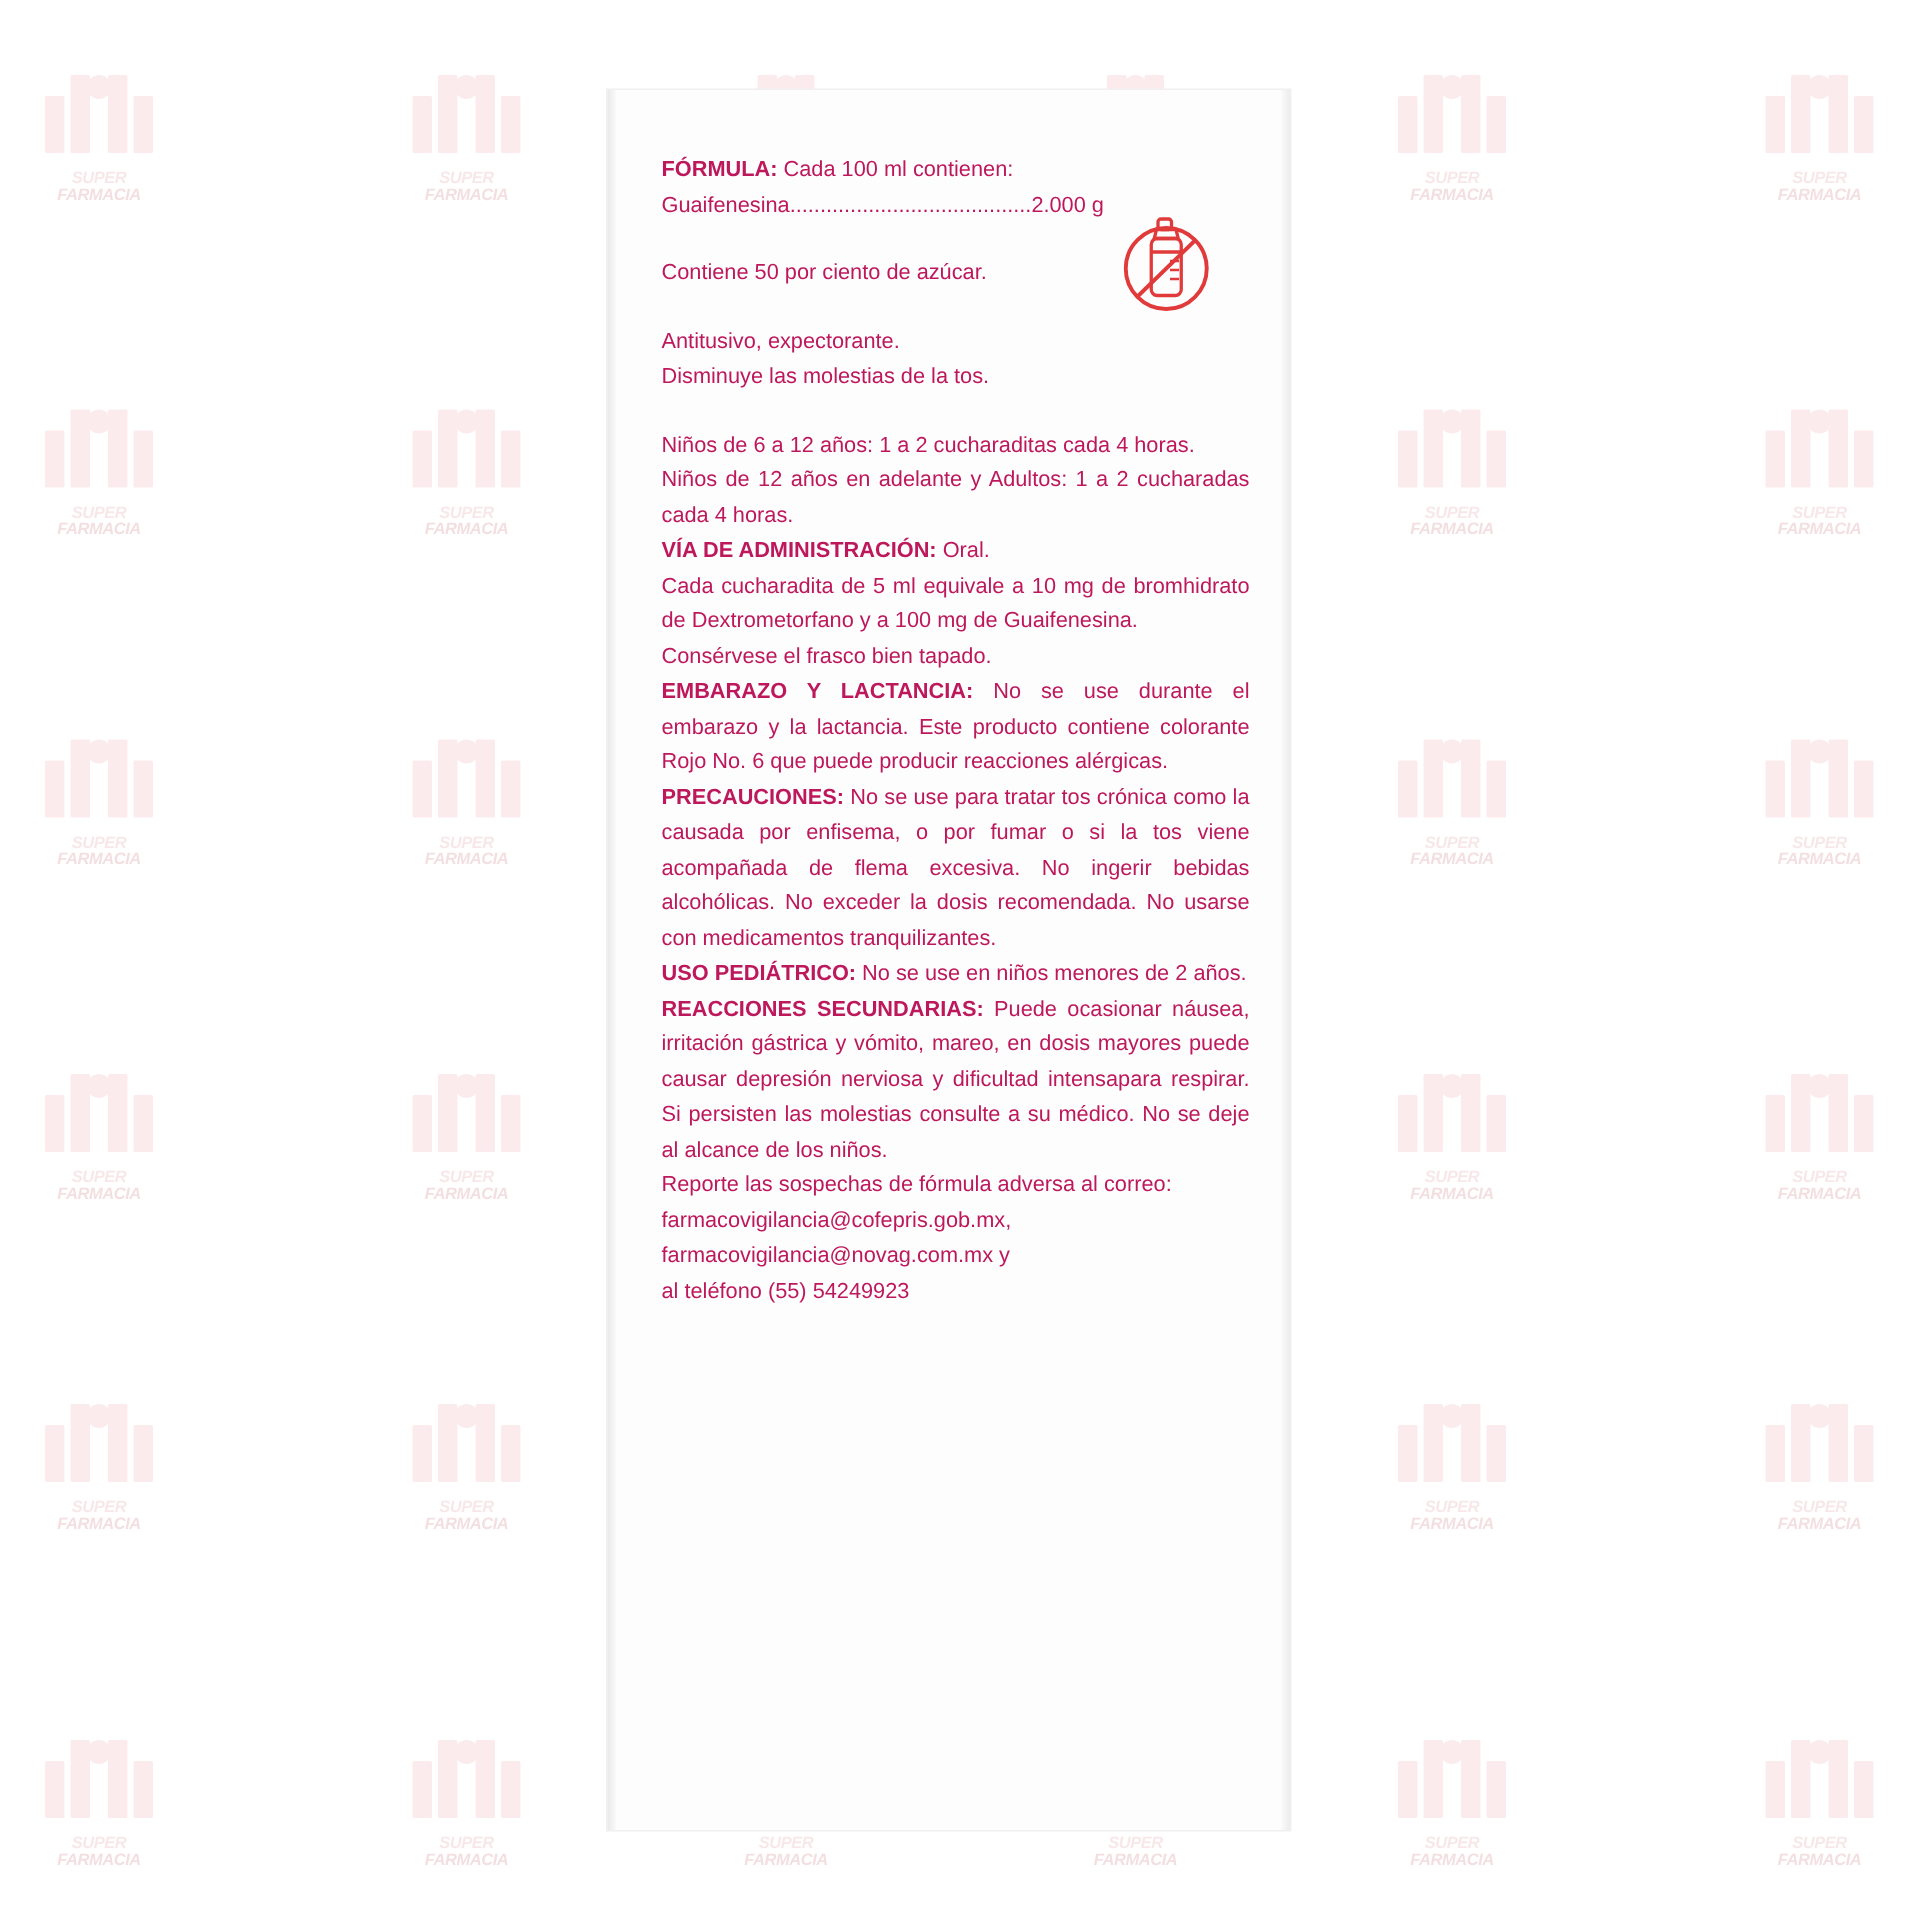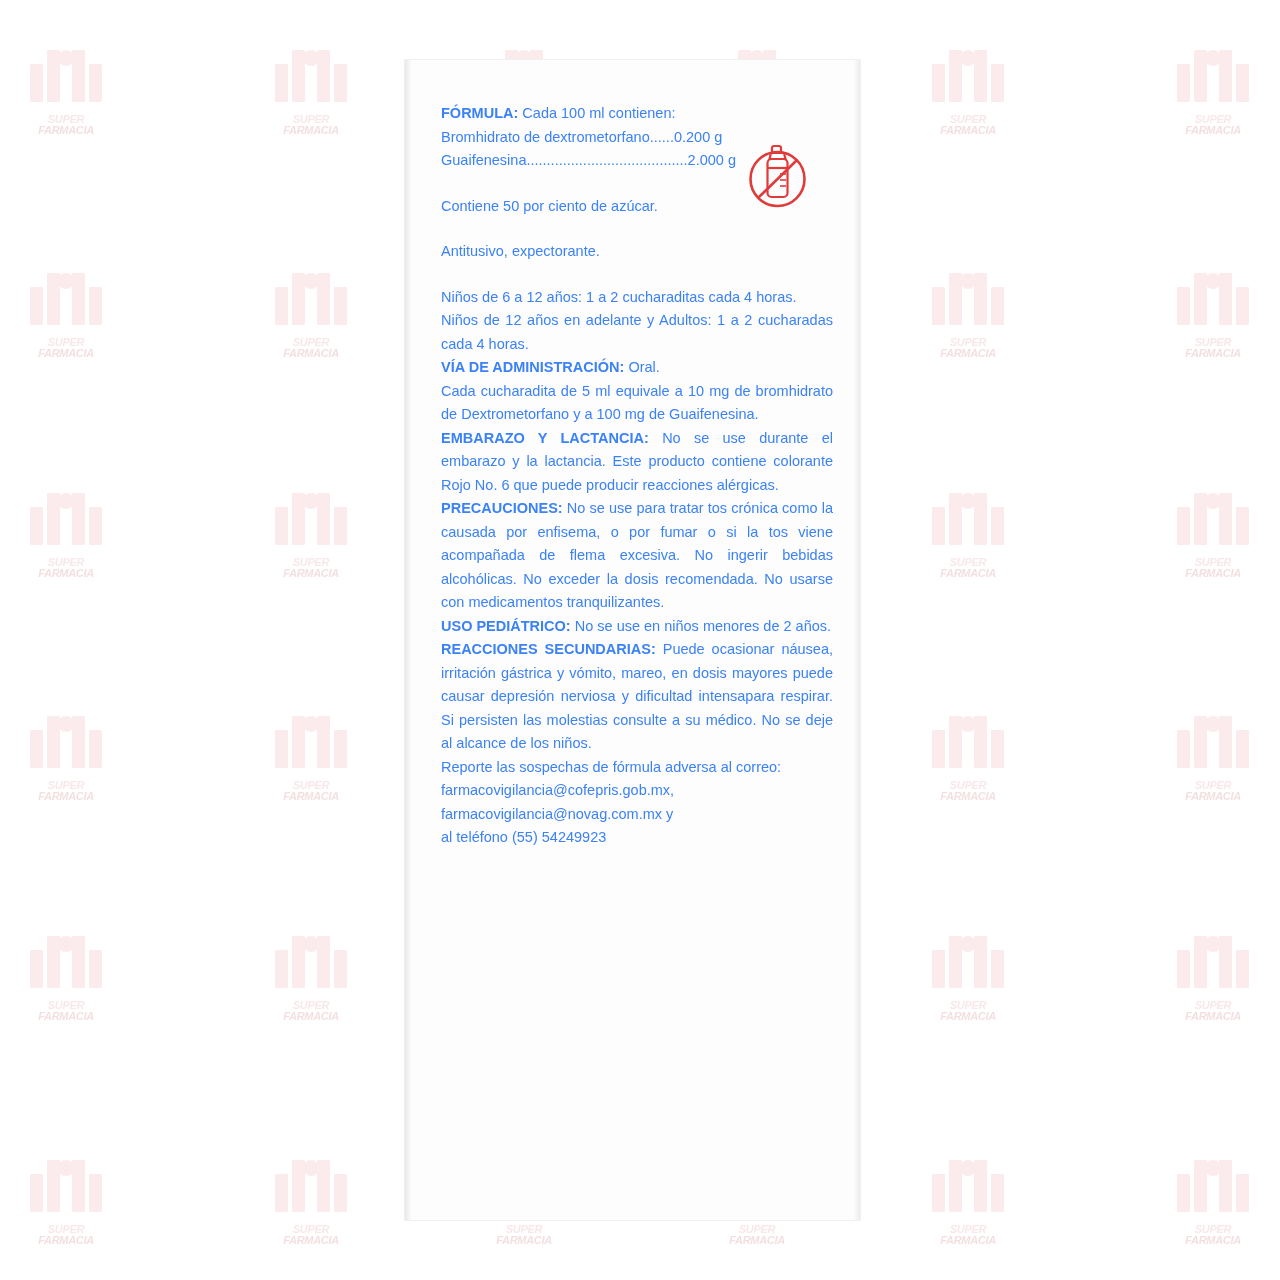--- a/index.html
+++ b/index.html
@@ -104,21 +104,21 @@
     right: 0; top: 0; bottom: 0;
     width: 6px;
     background: linear-gradient(to left, #ececec, #fbfbfb);
   }
 
   .content {
     position: absolute;
     left: 36px;
     top: 42px;
     width: 392px;
-    color: #3b82f6;
+    color: #be185d;
     font-size: 14.5px;
     line-height: 23.5px;
   }
   .bold { font-weight: bold; }
   p { margin: 0; }
   .spacer-md { height: 22px; }
 
   .just { text-align: justify; text-justify: inter-word; }
 
   
@@ -623,43 +623,44 @@
             <line x1="31" y1="42" x2="37" y2="42" stroke-width="1.6"></line>
             <circle cx="28.5" cy="35" r="27" stroke-width="2.6"></circle>
             <line x1="9" y1="54" x2="48" y2="16" stroke-width="2.6"></line>
           </g>
         </svg>
 
         <p>
           <span class="bold">FÓRMULA:</span>
           <span>Cada 100 ml contienen:</span>
         </p>
-        <p>Bromhidrato de dextrometorfano......0.200 g</p>
         <p>Guaifenesina........................................2.000 g</p>
       </div>
 
       <div class="spacer-md"></div>
       <p>Contiene 50 por ciento de azúcar.</p>
 
       <div class="spacer-md"></div>
       <p>Antitusivo, expectorante.</p>
+      <p>Disminuye las molestias de la tos.</p>
 
       <div class="spacer-md"></div>
 
       <div>
         <p>Niños de 6 a 12 años: 1 a 2 cucharaditas cada 4 horas.</p>
         <p class="just">Niños de 12 años en adelante y Adultos: 1 a 2 cucharadas cada 4 horas.</p>
       </div>
 
       <div>
         <p>
           <span class="bold">VÍA DE ADMINISTRACIÓN:</span>
           <span>Oral.</span>
         </p>
         <p class="just">Cada cucharadita de 5 ml equivale a 10 mg de bromhidrato de Dextrometorfano y a 100 mg de Guaifenesina.</p>
+        <p>Consérvese el frasco bien tapado.</p>
       </div>
 
       <p class="just">
         <span class="bold">EMBARAZO Y LACTANCIA:</span>
         <span>No se use durante el embarazo y la lactancia. Este producto contiene colorante Rojo No. 6 que puede producir reacciones alérgicas.</span>
       </p>
 
 
       <p class="just">
         <span class="bold">PRECAUCIONES:</span>

